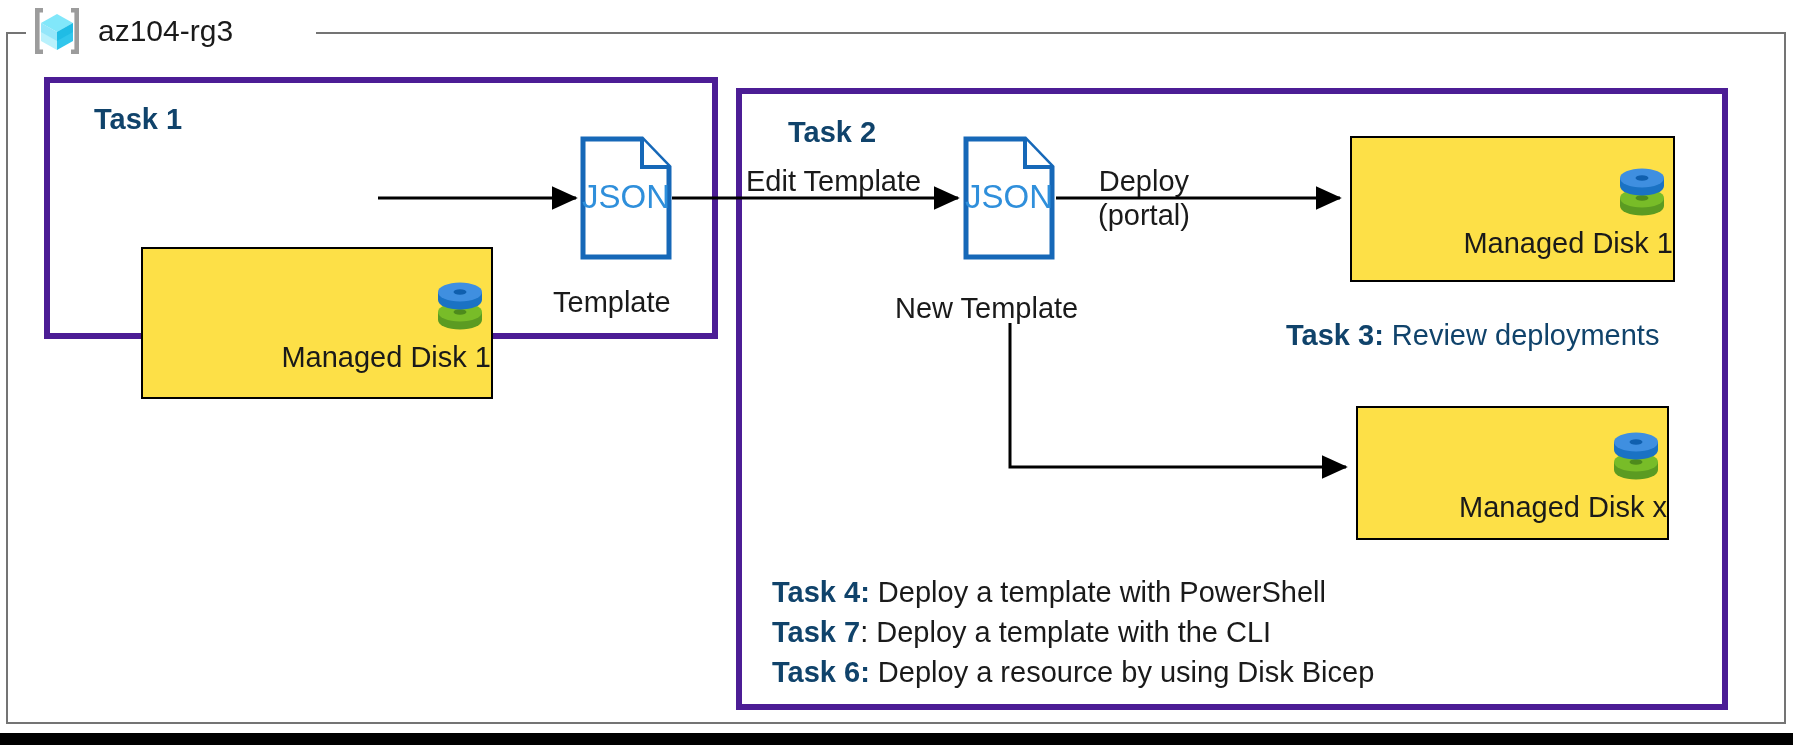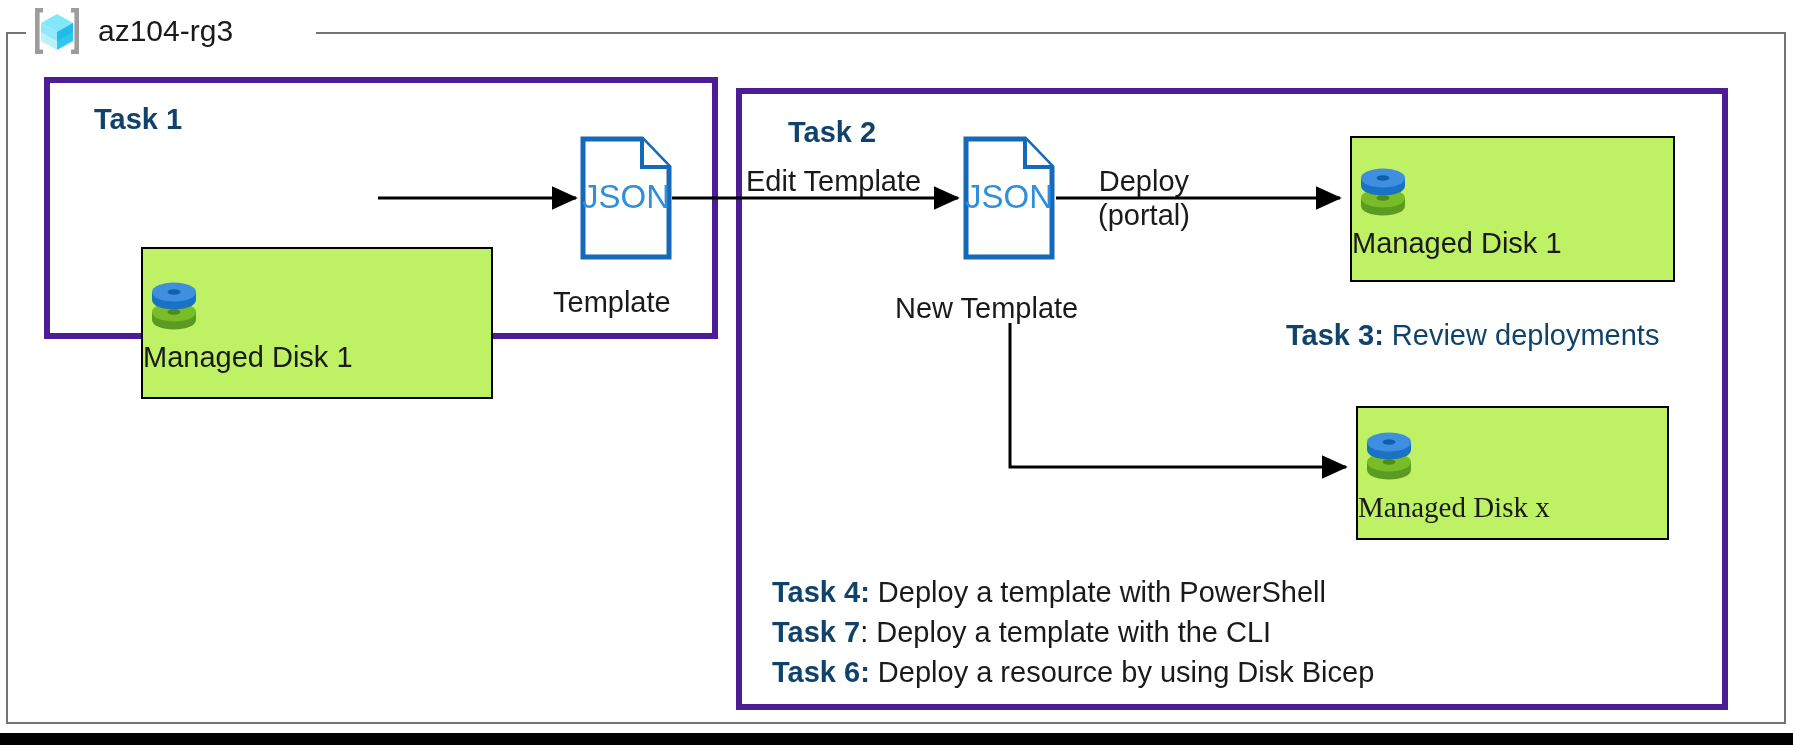--- a/index.html
+++ b/index.html
@@ -91,31 +91,31 @@
     font-weight: bold;
     color: #10436b;
     white-space: nowrap;
   }
   #title-task1 { left: 44px; top: 20px; }
   #title-task2 { left: 46px; top: 22px; }
 
   
   .resource-box {
     position: absolute;
-    background: #bef264;
+    background: #fde047;
     border: 2px solid #000000;
     box-sizing: border-box;
     display: flex;
     flex-direction: column;
-    align-items: flex-start;
+    align-items: flex-end;
     justify-content: center;
   }
   #disk-box-1 { left: 91px;  top: 164px; width: 352px; height: 152px; }
   #disk-box-2 { left: 1344px; top: 130px; width: 325px; height: 146px; }
-  #disk-box-x { left: 1350px; top: 400px; width: 313px; height: 134px; font-family: Liberation Serif, serif; }
+  #disk-box-x { left: 1350px; top: 400px; width: 313px; height: 134px; }
 
   .disk-icon {
     width: 62px;
     height: 68px;
     display: block;
     margin-bottom: 2px;
   }
   .resource-label {
     font-size: 29px;
     color: #1a1a1a;

